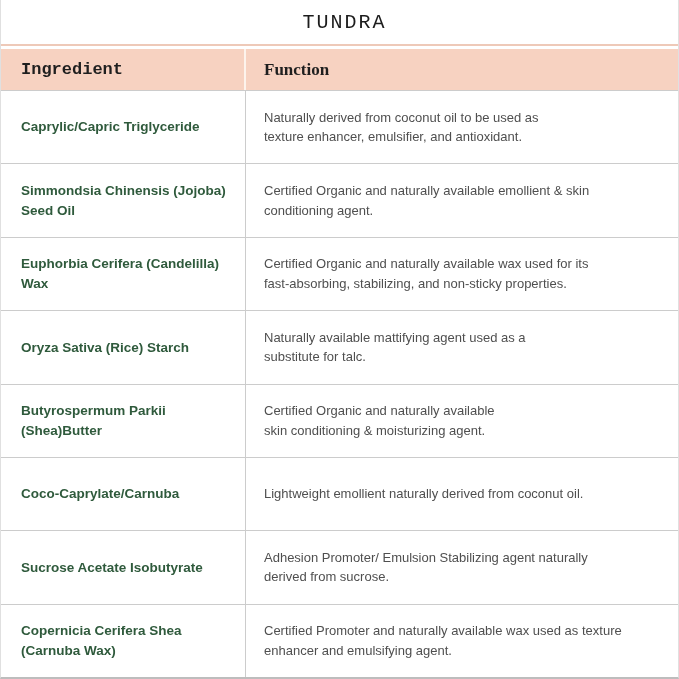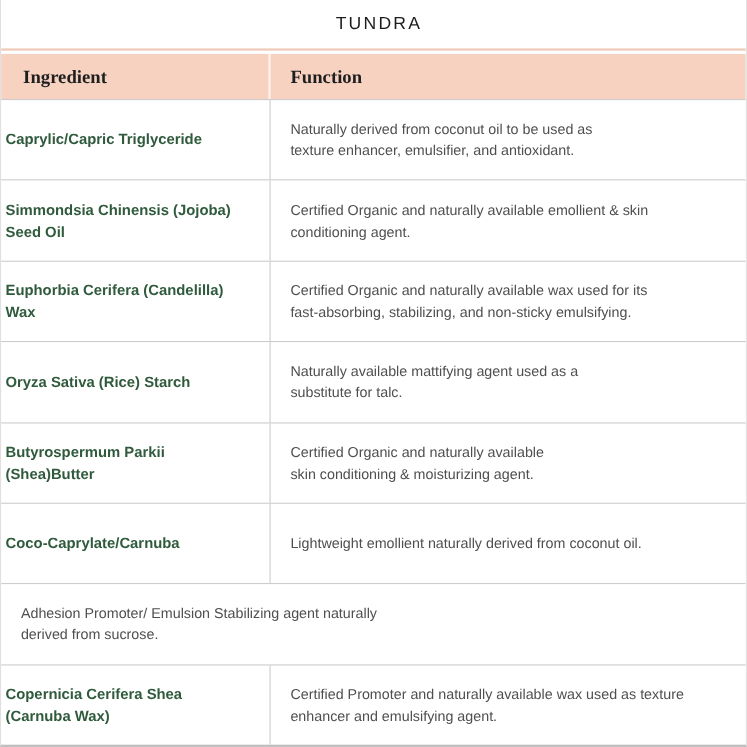--- a/index.html
+++ b/index.html
@@ -24,22 +24,22 @@
     height: 44px;
     flex: 0 0 auto;
     display: flex;
     align-items: center;
     justify-content: center;
     border-bottom: 2px solid var(--title-rule, #eec9b8);
     margin-bottom: 3px;
     background: #ffffff;
   }
   .title {
-    font-family: Liberation Sans, sans-serif;
-    font-size: 16px;
+    font-family: Liberation Mono, monospace;
+    font-size: 20px;
     letter-spacing: 2px;
     color: var(--title-text, #1c1c1c);
     margin-left: 10px;
   }
   .header-row {
     height: 41px;
     flex: 0 0 auto;
     display: flex;
     background: var(--header-bg, #f7d2c1);
   }
@@ -49,20 +49,21 @@
     font-family: "Liberation Serif", serif;
     font-weight: bold;
     font-size: 17px;
     color: var(--header-text, #1f1f1f);
     box-sizing: border-box;
   }
   .header-cell.ing {
     width: 245px;
     padding-left: 20px;
     border-right: 2px solid var(--header-divider, #fdf3ec);
+    font-family: Liberation Mono, monospace;
   }
   .header-cell.func {
     flex: 1;
     padding-left: 18px;
   }
   .rows {
     flex: 1;
     display: flex;
     flex-direction: column;
   }
@@ -73,21 +74,21 @@
     box-sizing: border-box;
   }
   .cell {
     display: flex;
     align-items: center;
     box-sizing: border-box;
     white-space: pre-line;
   }
   .cell.ing {
     width: 245px;
-    padding: 0 8px 0 4px;
+    padding: 0 8px 0 20px;
     border-right: 1px solid var(--row-divider, #cccccc);
     font-weight: bold;
     font-size: 13.5px;
     line-height: 1.45;
     color: var(--ingredient-text, #2f5a3c);
   }
   .cell.func {
     flex: 1;
     padding: 0 6px 0 18px;
     font-size: 13px;
@@ -121,21 +122,21 @@
       <div class="cell ing">Simmondsia Chinensis (Jojoba)
 Seed Oil</div>
       <div class="cell func">Certified Organic and naturally available emollient &amp; skin
 conditioning agent.</div>
     </div>
 
     <div class="row">
       <div class="cell ing">Euphorbia Cerifera (Candelilla)
 Wax</div>
       <div class="cell func">Certified Organic and naturally available wax used for its
-fast-absorbing, stabilizing, and non-sticky emulsifying.</div>
+fast-absorbing, stabilizing, and non-sticky properties.</div>
     </div>
 
     <div class="row">
       <div class="cell ing">Oryza Sativa (Rice) Starch</div>
       <div class="cell func">Naturally available mattifying agent used as a
 substitute for talc.</div>
     </div>
 
     <div class="row">
       <div class="cell ing">Butyrospermum Parkii
@@ -143,20 +144,21 @@
       <div class="cell func">Certified Organic and naturally available
 skin conditioning &amp; moisturizing agent.</div>
     </div>
 
     <div class="row">
       <div class="cell ing">Coco-Caprylate/Carnuba</div>
       <div class="cell func">Lightweight emollient naturally derived from coconut oil.</div>
     </div>
 
     <div class="row">
+      <div class="cell ing">Sucrose Acetate Isobutyrate</div>
       <div class="cell func">Adhesion Promoter/ Emulsion Stabilizing agent naturally
 derived from sucrose.</div>
     </div>
 
     <div class="row">
       <div class="cell ing">Copernicia Cerifera Shea
 (Carnuba Wax)</div>
       <div class="cell func">Certified Promoter and naturally available wax used as texture
 enhancer and emulsifying agent.</div>
     </div>

